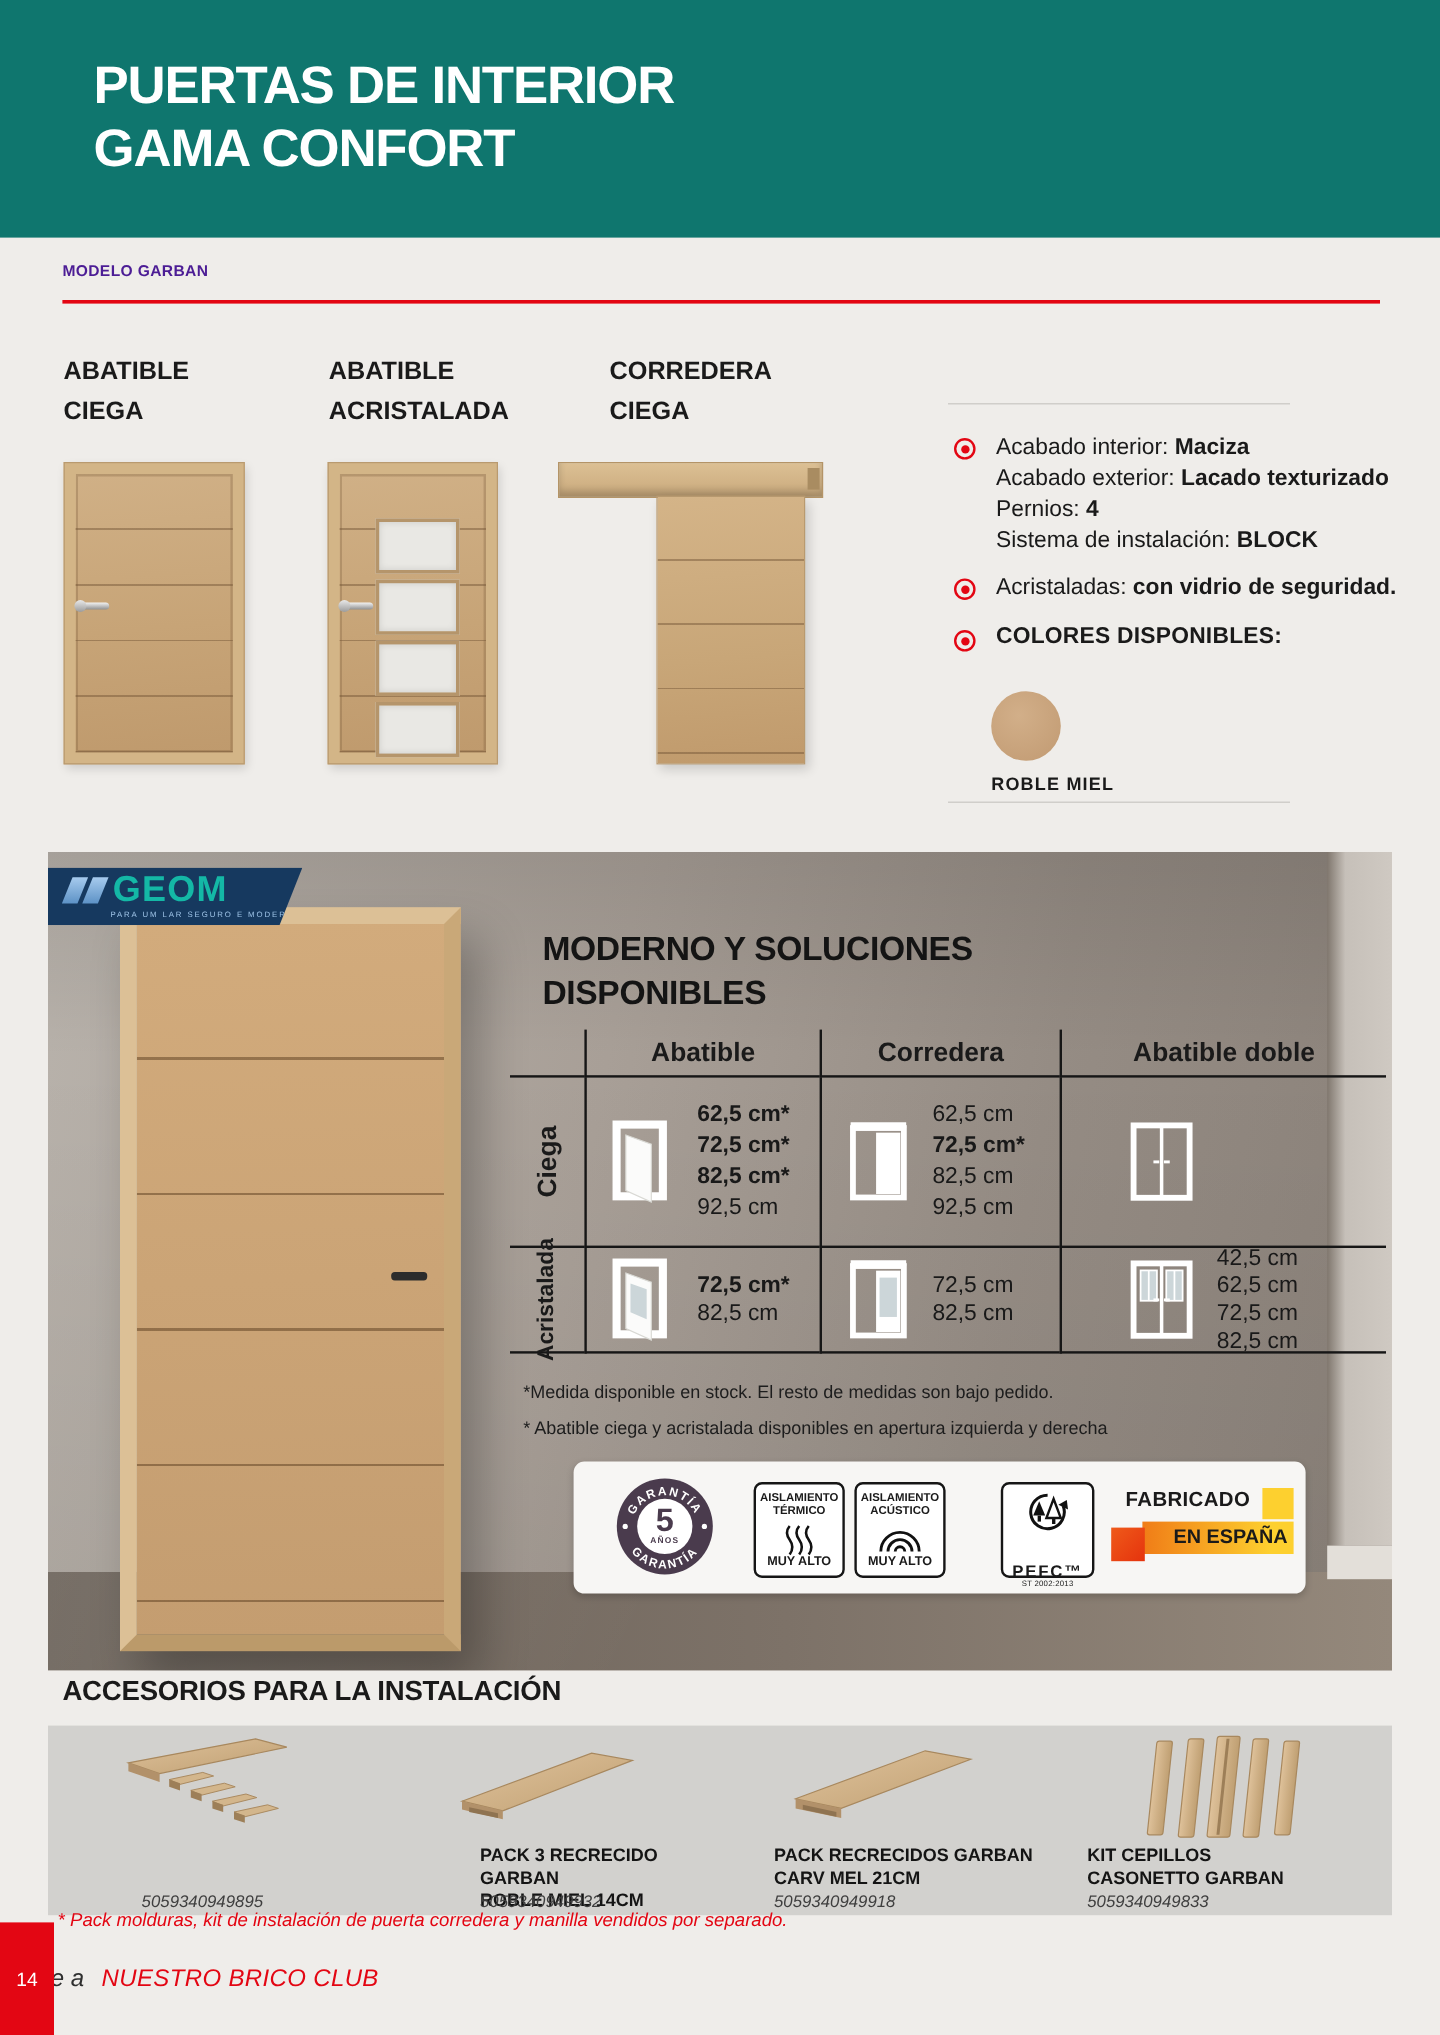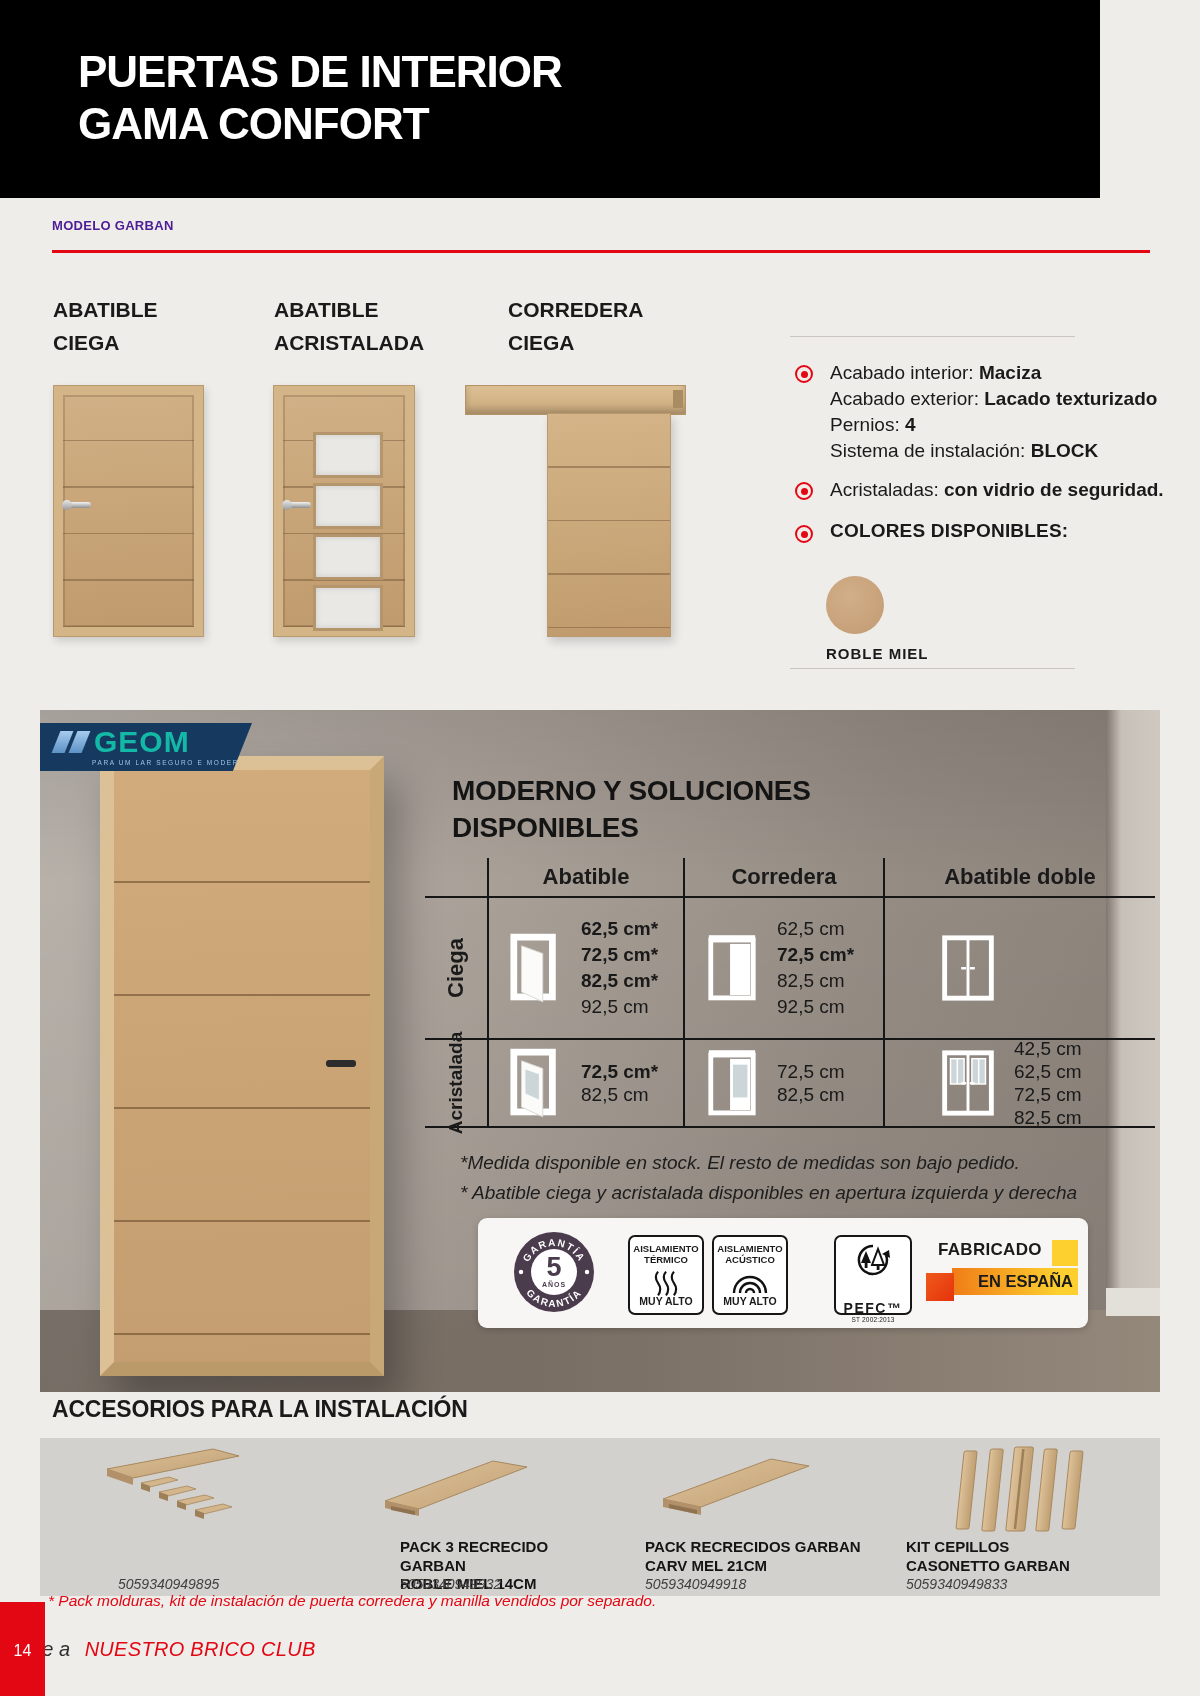--- a/index.html
+++ b/index.html
@@ -1,20 +1,20 @@
 <!DOCTYPE html>
 <html><head>
 <meta charset="utf-8">
 <style>
   html,body{margin:0;padding:0;background:#e6e4e1;}
   .page{position:relative;width:1200px;height:1696px;background:#efedea;overflow:hidden;
         font-family:"Liberation Sans",sans-serif;color:#1a1a1a;}
 
   
-  .redhead{position:absolute;left:0;top:0;width:1100px;height:198px;background:#000000;}
+  .redhead{position:absolute;left:0;top:0;width:1200px;height:198px;background:#0f766e;}
   .redhead .title{position:absolute;left:78px;top:46px;color:#fff;font-weight:bold;
                   font-size:44px;line-height:52px;letter-spacing:-1px;}
 
   
   .model-label{position:absolute;left:52px;top:218px;color:#4c1d95;font-weight:bold;font-size:13px;letter-spacing:.3px;}
   .model-line{position:absolute;left:52px;top:250px;width:1098px;height:3px;background:#e30613;}
 
   
   .dt-label{position:absolute;font-weight:bold;font-size:21px;line-height:33px;letter-spacing:0;}
   .dt1{left:53px;top:293px;} .dt2{left:274px;top:293px;} .dt3{left:508px;top:293px;}
@@ -98,21 +98,21 @@
   .rowlab{display:flex;align-items:center;justify-content:center;overflow:visible;}
   .rowlab span{transform:rotate(-90deg);white-space:nowrap;font-weight:bold;}
   .rl1 span{font-size:22px;} .rl2 span{font-size:19px;}
   .cellbox{display:flex;align-items:center;height:100%;padding-left:20px;gap:18px;}
   .cb3{padding-left:55px;}
   .sizes div{font-size:19px;line-height:26px;color:#191919;}
   .r2 .sizes div{line-height:23px;}
   .sizes .bold{font-weight:bold;}
 
   
-  .pfoot{position:absolute;left:420px;font-style:italic;font-size:19px;color:#1d1d1d;}
+  .pfoot{position:absolute;left:396px;font-size:15px;color:#1d1d1d;}
   .pf1{top:442px;} .pf2{top:472px;}
 
   
   .bstrip{position:absolute;left:438px;top:508px;width:610px;height:110px;background:#f7f6f4;
           border-radius:9px;box-shadow:0 2px 6px rgba(0,0,0,.18);}
   .wbadge{position:absolute;left:36px;top:14px;width:80px;height:80px;border-radius:50%;background:#4a3b4d;}
   .wbadge .winner{position:absolute;inset:17px;border-radius:50%;background:#fff;}
   .wbadge .wnum{position:absolute;left:0;top:22px;width:80px;text-align:center;color:#4a3b4d;
                 font-size:27px;font-weight:bold;line-height:27px;}
   .wbadge .wunit{position:absolute;left:0;top:49px;width:80px;text-align:center;color:#4a3b4d;

